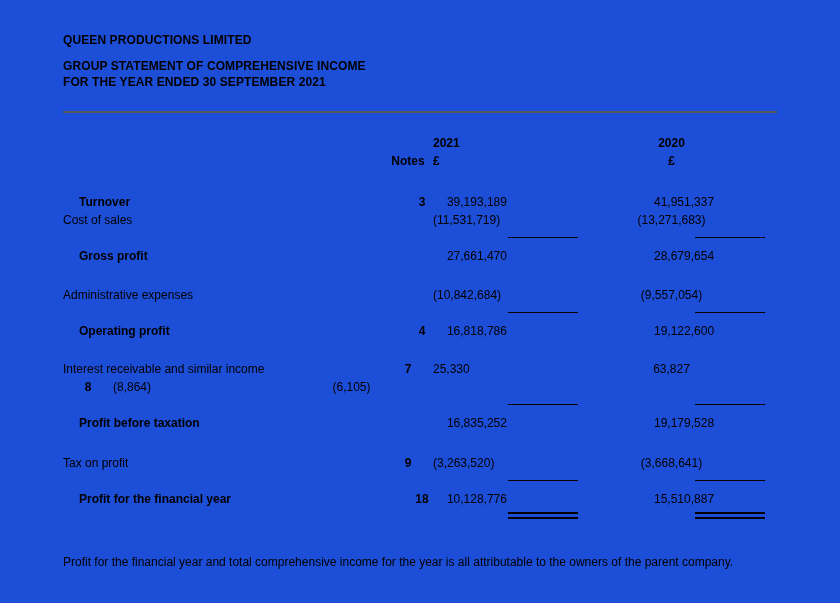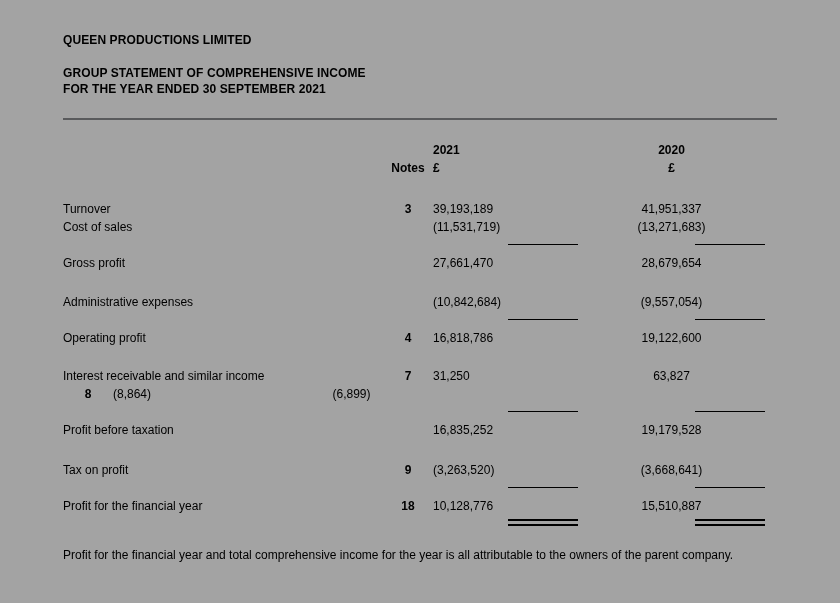--- a/index.html
+++ b/index.html
@@ -4,39 +4,39 @@
 <style>
   html, body {
     margin: 0;
     padding: 0;
     background: #ffffff;
   }
   .page {
     position: relative;
     width: 840px;
     height: 603px;
-    background: #a3a3a3;
+    background: #1d4ed8;
     overflow: hidden;
     font-family: "Liberation Sans", "DejaVu Sans", sans-serif;
     font-size: 12px;
     color: #000000;
     -webkit-font-smoothing: antialiased;
   }
   .content {
     margin-left: 63px;
     width: 714px;
   }
   .company {
     padding-top: 33px;
     line-height: 14px;
     font-weight: bold;
     letter-spacing: 0.1px;
   }
   .title {
-    margin-top: 18px;
+    margin-top: 11px;
     line-height: 16px;
     font-weight: bold;
     letter-spacing: 0.1px;
   }
   .page-rule {
     margin-top: 21px;
     border-top: 2px solid #595a5c;
     height: 0;
   }
   .fin-table {
@@ -45,21 +45,21 @@
   .trow {
     display: flex;
     height: 18px;
     line-height: 18px;
     white-space: nowrap;
   }
   .c-label { width: 320px; text-align: left; }
   .c-note  { width: 50px;  text-align: center; font-weight: bold; }
   .c-v1    { width: 145px; }
   .c-v2    { width: 187px; text-align: center; }
-  .bold    { font-weight: normal; }
+  .bold    { font-weight: bold; margin-left: 16px; }
   .header-row { font-weight: bold; }
   .sp20 { height: 20px; }
   .sp21 { height: 21px; }
   .sp22 { height: 22px; }
   .sp23 { height: 23px; }
   .rule {
     width: 70px;
     margin-left: auto;
     margin-top: 8px;
     border-top: 1.5px solid #000000;
@@ -67,21 +67,21 @@
   }
   .rule-double {
     width: 70px;
     margin-left: auto;
     margin-top: 4px;
     height: 3px;
     border-top: 2px solid #000000;
     border-bottom: 2px solid #000000;
   }
   .footer-note {
-    margin: 14px 0 0 0;
+    margin: 28px 0 0 0;
     line-height: 17px;
     max-width: 714px;
   }
 </style>
 </head>
 <body>
 
 <div class="page">
   <div class="content">
 
@@ -169,28 +169,28 @@
         <div class="c-note">4</div>
         <div class="c-v1">16,818,786</div>
         <div class="c-v2">19,122,600</div>
       </div>
 
       <div class="sp20"></div>
 
       <div class="trow">
         <div class="c-label">Interest receivable and similar income</div>
         <div class="c-note">7</div>
-        <div class="c-v1">31,250</div>
+        <div class="c-v1">25,330</div>
         <div class="c-v2">63,827</div>
       </div>
 
       <div class="trow">
         <div class="c-note">8</div>
         <div class="c-v1">(8,864)</div>
-        <div class="c-v2">(6,899)</div>
+        <div class="c-v2">(6,105)</div>
       </div>
 
       <div class="trow">
         <div class="c-label"></div>
         <div class="c-note"></div>
         <div class="c-v1">
             <div class="rule"></div>
           </div>
         <div class="c-v2">
             <div class="rule"></div>

